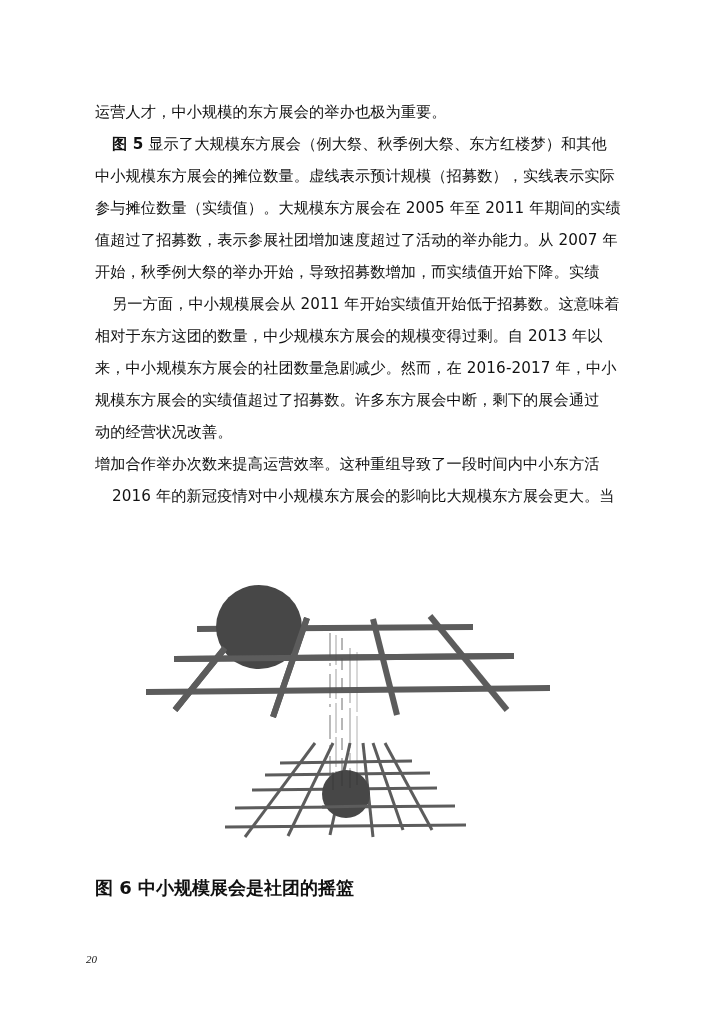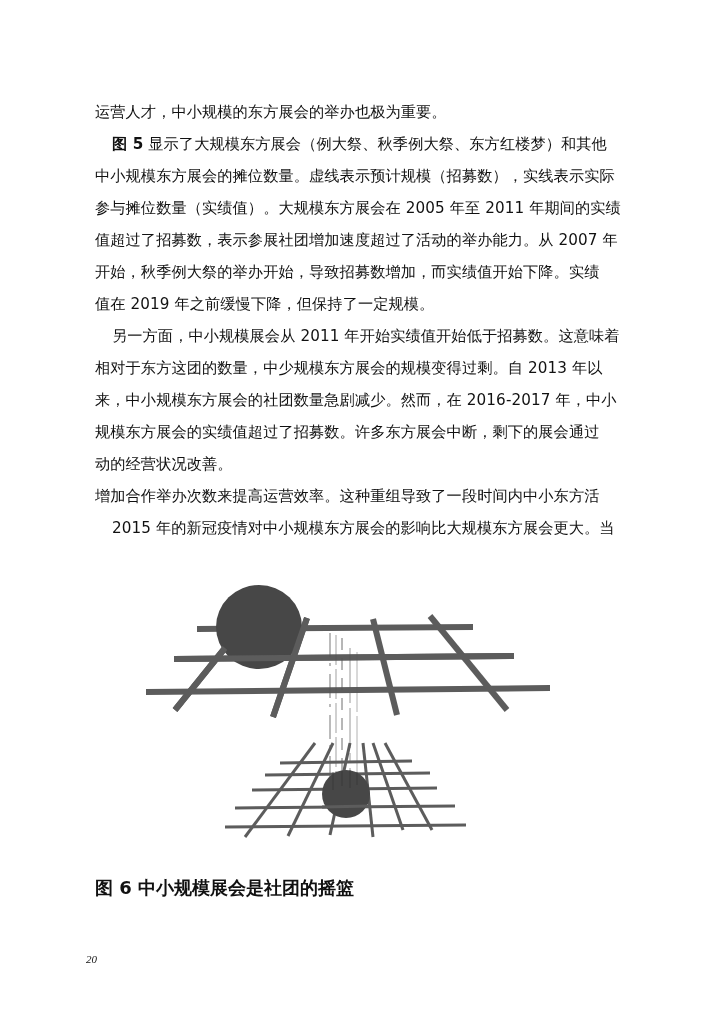--- a/index.html
+++ b/index.html
@@ -19,28 +19,27 @@
 
 <div class="page">
 
   <div class="body-text">
     <div class="line">运营人才，中小规模的东方展会的举办也极为重要。</div>
     <div class="line indent"><span class="bold">图 5</span><span> 显示了大规模东方展会（例大祭、秋季例大祭、东方红楼梦）和其他</span></div>
     <div class="line">中小规模东方展会的摊位数量。虚线表示预计规模（招募数），实线表示实际</div>
     <div class="line">参与摊位数量（实绩值）。大规模东方展会在 2005 年至 2011 年期间的实绩</div>
     <div class="line">值超过了招募数，表示参展社团增加速度超过了活动的举办能力。从 2007 年</div>
     <div class="line">开始，秋季例大祭的举办开始，导致招募数增加，而实绩值开始下降。实绩</div>
-    <div class="line">值在 2019 年之前缓慢下降，但保持了一定规模。</div>
     <div class="line indent">另一方面，中小规模展会从 2011 年开始实绩值开始低于招募数。这意味着</div>
     <div class="line">相对于东方这团的数量，中少规模东方展会的规模变得过剩。自 2013 年以</div>
     <div class="line">来，中小规模东方展会的社团数量急剧减少。然而，在 2016-2017 年，中小</div>
     <div class="line">规模东方展会的实绩值超过了招募数。许多东方展会中断，剩下的展会通过</div>
     <div class="line">动的经营状况改善。</div>
     <div class="line">增加合作举办次数来提高运营效率。这种重组导致了一段时间内中小东方活</div>
-    <div class="line indent">2015 年的新冠疫情对中小规模东方展会的影响比大规模东方展会更大。当</div>
+    <div class="line indent">2016 年的新冠疫情对中小规模东方展会的影响比大规模东方展会更大。当</div>
   </div>
 
   <svg class="figure" viewBox="140 570 420 280" width="420" height="280">
 
     <g stroke="#5c5c5c" stroke-width="6" stroke-linecap="butt">
       <line x1="197" y1="629" x2="473" y2="627"></line>
       <line x1="174" y1="659" x2="514" y2="656"></line>
       <line x1="146" y1="692" x2="550" y2="688"></line>
 
       <line x1="225" y1="648" x2="175" y2="710"></line>

